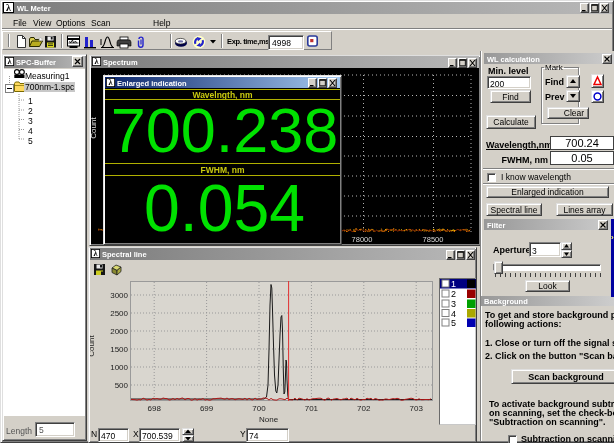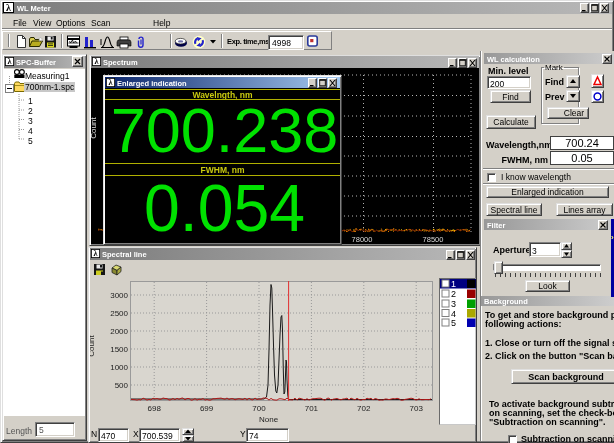--- a/index.html
+++ b/index.html
@@ -428,21 +428,21 @@
 <div class="abs btn" style="left:591px;top:74px;width:13px;height:14px;background:#fff;">
     <svg width="11" height="12" viewBox="0 0 11 12">
       <path d="M5.5 2 L9 9.5 L2 9.5 Z" fill="none" stroke="#e00" stroke-width="1.5"></path>
     </svg>
   </div>
 <div class="abs btn" style="left:591px;top:90px;width:13px;height:13px;background:#fff;">
     <svg width="11" height="11" viewBox="0 0 11 11">
       <circle cx="5.5" cy="5.5" r="3.4" fill="none" stroke="#00c" stroke-width="1.5"></circle>
     </svg>
   </div>
-<div class="abs b" style="left:486px;top:140px;width:62px;text-align:right;font-size:9px;white-space:nowrap;">Wavelength,nm</div>
+<div class="abs b" style="left:486px;top:140px;width:62px;text-align:right;font-size:9px;white-space:nowrap;text-decoration:underline;">Wavelength,nm</div>
 <div class="abs" style="left:550px;top:136px;width:64px;height:14px;background:#fff;border:1px solid #404040;font-size:11px;text-align:center;line-height:13px;">700.24</div>
 <div class="abs b" style="left:486px;top:155px;width:62px;text-align:right;font-size:9px;white-space:nowrap;">FWHM, nm</div>
 <div class="abs" style="left:550px;top:151px;width:64px;height:14px;background:#fff;border:1px solid #404040;font-size:11px;text-align:center;line-height:13px;">0.05</div>
 <div class="abs" style="left:483px;top:168px;width:131px;height:2px;border-top:1px solid #808080;border-bottom:1px solid #fff;"></div>
 <div class="abs" style="left:487px;top:173px;width:9px;height:9px;background:#fff;border:1px solid;border-color:#808080 #fff #fff #808080;box-shadow:inset 1px 1px 0 #404040;"></div>
 <div class="abs" style="left:501px;top:172px;font-size:8.5px;">I know wavelength</div>
 <div class="abs" style="left:483px;top:183px;width:131px;height:2px;border-top:1px solid #808080;border-bottom:1px solid #fff;"></div>
 <div class="abs btn" style="left:486px;top:186px;width:123px;height:12px;text-align:center;font-size:8.5px;line-height:11px;">Enlarged indication</div>
 <div class="abs btn" style="left:486px;top:203px;width:56px;height:13px;text-align:center;font-size:8.5px;line-height:12px;">Spectral line</div>
 <div class="abs btn" style="left:556px;top:203px;width:57px;height:13px;text-align:center;font-size:8.5px;line-height:12px;">Lines array</div>

